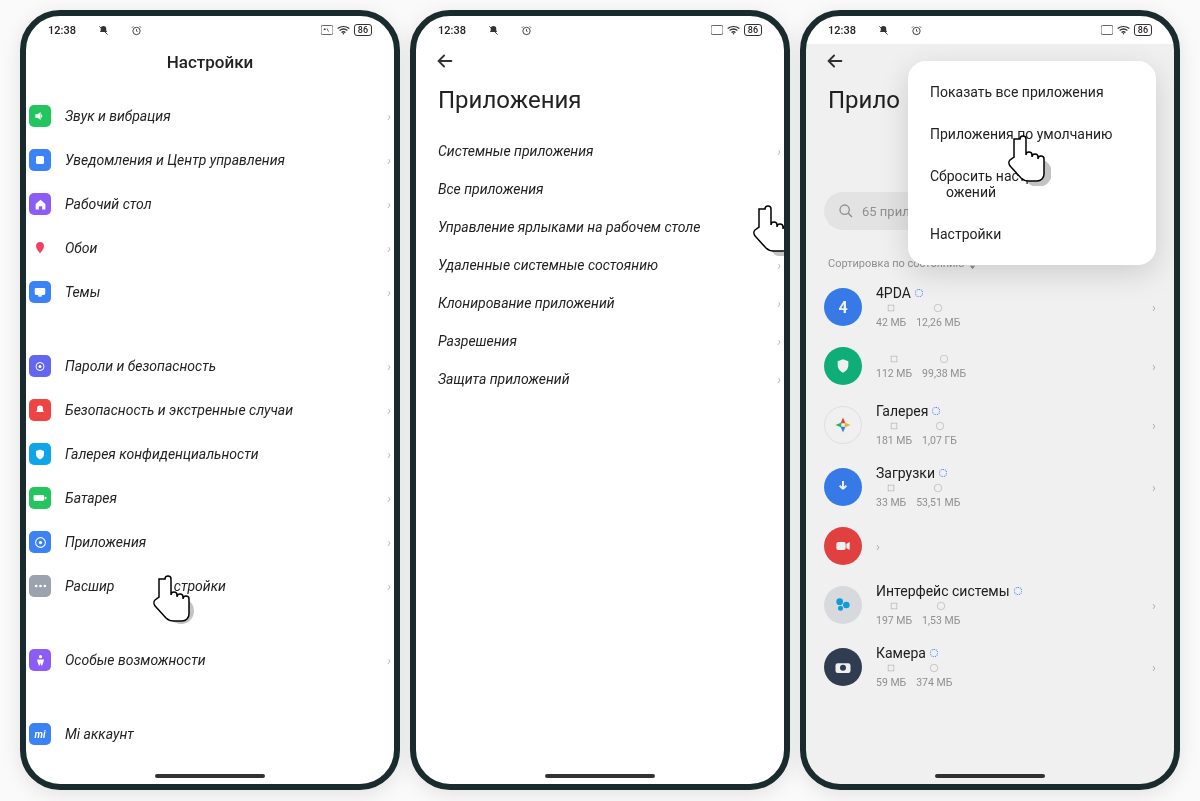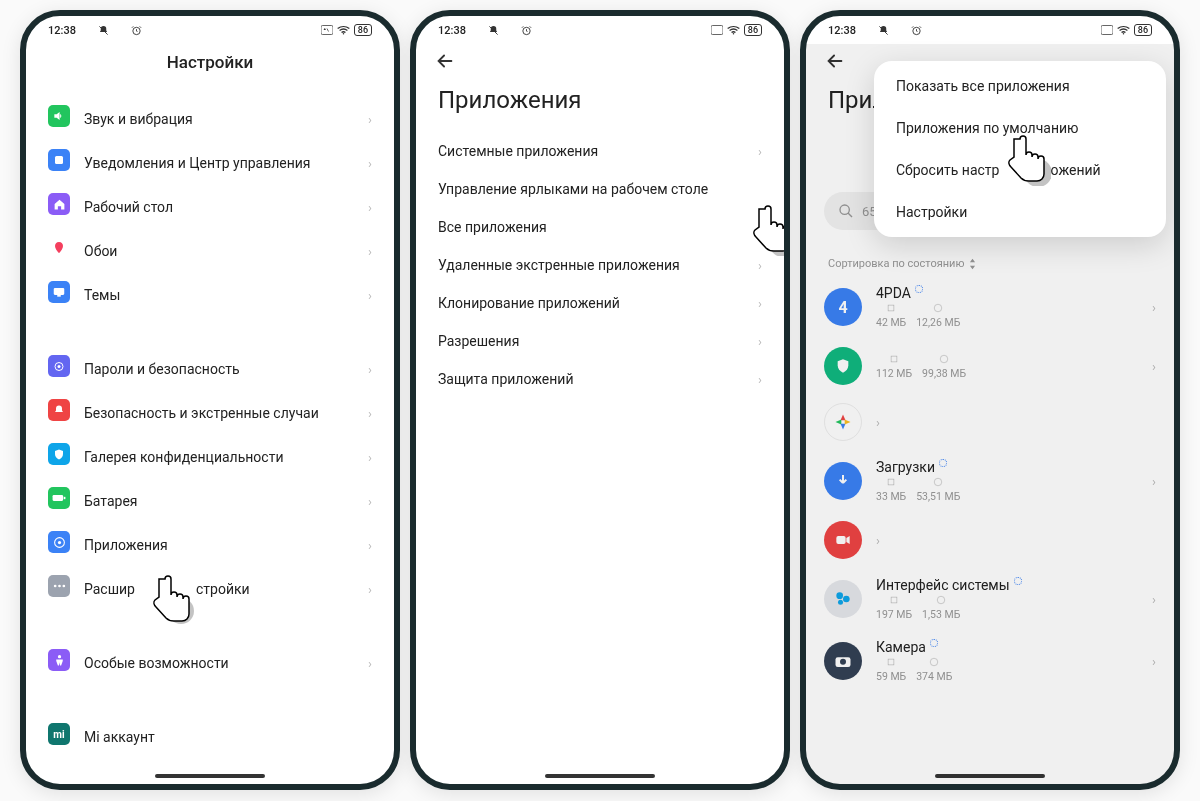--- a/index.html
+++ b/index.html
@@ -61,24 +61,25 @@
     cursor: pointer;
   }
   .page-title {
     font-size: 24px;
     font-weight: 400;
     color: #222;
     padding: 8px 22px 18px;
   }
   .list-item {
     display: flex;
-    align-items: flex-end;
-    padding: 11px 22px;
+    align-items: center;
+    padding: 11px 3px;
     cursor: pointer;
     gap: 14px;
+    font-style: italic;
   }
   .list-item.noicon { padding-left: 22px; }
   .li-icon {
     width: 22px;
     height: 22px;
     border-radius: 5px;
     flex-shrink: 0;
     display: flex;
     align-items: center;
     justify-content: center;
@@ -131,32 +132,32 @@
     gap: 14px;
   }
   .app-icon {
     width: 38px; height: 38px;
     border-radius: 50%;
     flex-shrink: 0;
     display: flex; align-items: center; justify-content: center;
     color: #fff; font-size: 16px; font-weight: bold;
   }
   .app-info { flex: 1; }
-  .app-name { font-size: 14px; color: #222; display: flex; align-items: flex-start; gap: 4px;}
+  .app-name { font-size: 14px; color: #222; display: flex; align-items: center; gap: 4px;}
   .app-meta { font-size: 10.5px; color: #999; display: flex; gap: 10px; margin-top: 2px; align-items: center;}
   .app-meta span { display: flex; align-items: center; gap: 3px; flex-direction: column;}
   .popup-menu {
     position: absolute;
     top: 45px;
-    right: 8px;
-    width: 292px;
+    right: 18px;
+    width: 248px;
     background: #fff;
     border-radius: 18px;
     box-shadow: 0 8px 30px rgba(0,0,0,0.15);
-    padding: 4px 0;
+    padding: 10px 0;
     z-index: 50;
   }
   .popup-item {
     padding: 13px 22px;
     font-size: 14px;
     color: #222;
     cursor: pointer;
   }
   .hand-cursor {
     position: absolute;
@@ -331,21 +332,21 @@
           <svg width="13" height="13" viewBox="0 0 24 24">
             <circle cx="12" cy="5" r="3" fill="#fff"></circle>
             <path fill="#fff" d="M6 10h12v3l-3 8h-2l-1-6-1 6H9l-3-8v-3Z"></path>
           </svg>
         </div>
       <div class="li-label">Особые возможности</div>
       <div class="li-chev">›</div>
     </div>
     <div class="gap"></div>
     <div class="list-item">
-      <div class="li-icon" style="background:#0f766e;color:#fff;font-weight:bold;font-size:10px">mi</div>
+      <div class="li-icon" style="background:#3b82f6;color:#fff;font-weight:bold;font-size:10px">mi</div>
       <div class="li-label">Mi аккаунт</div>
     </div>
   </div>
   <svg class="hand-cursor" style="top:555px;left:120px" viewBox="0 0 50 55">
     <circle cx="35" cy="40" r="13" fill="#888" opacity="0.5"></circle>
     <path d="M13 8v18l-4 3c-2 2-1 5 1 7l10 11c2 2 5 3 8 3h8c4 0 7-3 7-7V28c0-2-1-3-3-3s-3 1-3 3v-2c0-2-1-3-3-3s-3 1-3 3v-2c0-2-1-3-3-3s-3 1-3 3V8c0-2-1-3-3-3s-3 1-3 3Z" fill="#fff" stroke="#000" stroke-width="1.5"></path>
   </svg>
   <div class="home-indicator"></div>
 </div>
 
@@ -380,27 +381,27 @@
             <path d="M19 12H5M11 6l-6 6 6 6" stroke="#333" stroke-width="2" fill="none" stroke-linecap="round"></path>
           </svg>
       </div>
     </div>
     <div class="page-title">Приложения</div>
     <div class="list-item noicon">
       <div class="li-label">Системные приложения</div>
       <div class="li-chev">›</div>
     </div>
     <div class="list-item noicon">
+      <div class="li-label">Все приложения</div>
+    </div>
+    <div class="list-item noicon">
       <div class="li-label">Управление ярлыками на рабочем столе</div>
     </div>
     <div class="list-item noicon">
-      <div class="li-label">Все приложения</div>
-    </div>
-    <div class="list-item noicon">
-      <div class="li-label">Удаленные экстренные приложения</div>
+      <div class="li-label">Удаленные системные состоянию</div>
       <div class="li-chev">›</div>
     </div>
     <div class="list-item noicon">
       <div class="li-label">Клонирование приложений</div>
       <div class="li-chev">›</div>
     </div>
     <div class="list-item noicon">
       <div class="li-label">Разрешения</div>
       <div class="li-chev">›</div>
     </div>
@@ -532,20 +533,40 @@
     </div>
     <div class="app-row">
       <div class="app-icon" style="background:#fff;border:1px solid #eee">
           <svg width="20" height="20" viewBox="0 0 24 24">
             <path fill="#ef4444" d="M12 3 9 10h6Z"></path>
             <path fill="#22c55e" d="M3 12 10 9v6Z"></path>
             <path fill="#3b82f6" d="M12 21l3-7H9Z"></path>
             <path fill="#fbbf24" d="M21 12l-7 3V9Z"></path>
           </svg>
         </div>
+      <div class="app-info">
+        <div class="app-name">
+            <span>Галерея</span>
+            <span class="spinner"></span>
+          </div>
+        <div class="app-meta">
+            <span>
+              <svg width="10" height="10" viewBox="0 0 24 24">
+                <rect x="5" y="5" width="14" height="14" stroke="#999" fill="none"></rect>
+              </svg>
+              <span>181 МБ</span>
+            </span>
+            <span>
+              <svg width="10" height="10" viewBox="0 0 24 24">
+                <circle cx="12" cy="12" r="9" stroke="#999" fill="none"></circle>
+              </svg>
+              <span>1,07 ГБ</span>
+            </span>
+          </div>
+      </div>
       <div class="li-chev">›</div>
     </div>
     <div class="app-row">
       <div class="app-icon" style="background:#3b82f6">
           <svg width="16" height="16" viewBox="0 0 24 24">
             <path fill="#fff" d="M12 3v12m0 0-5-5m5 5 5-5" stroke="#fff" stroke-width="3"></path>
           </svg>
         </div>
       <div class="app-info">
         <div class="app-name">

